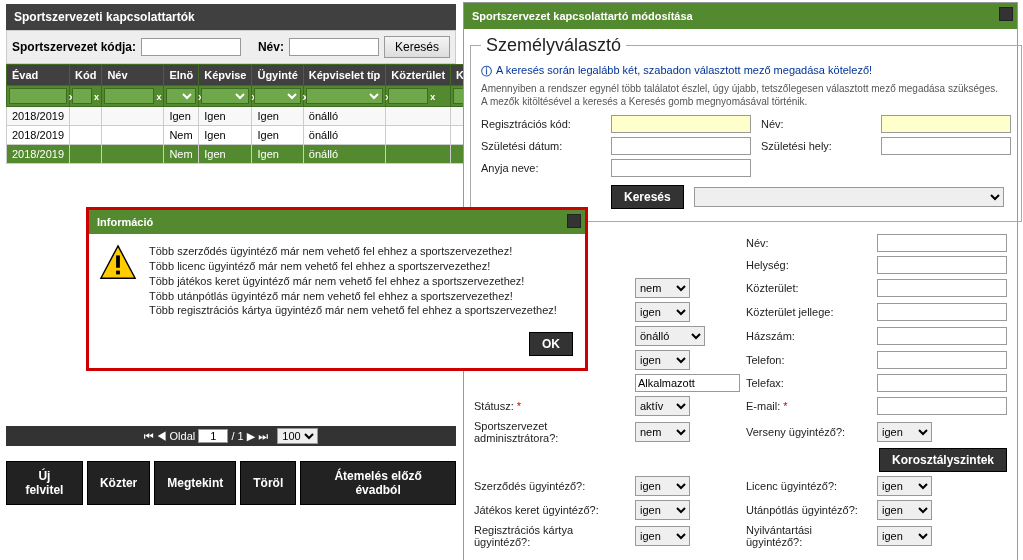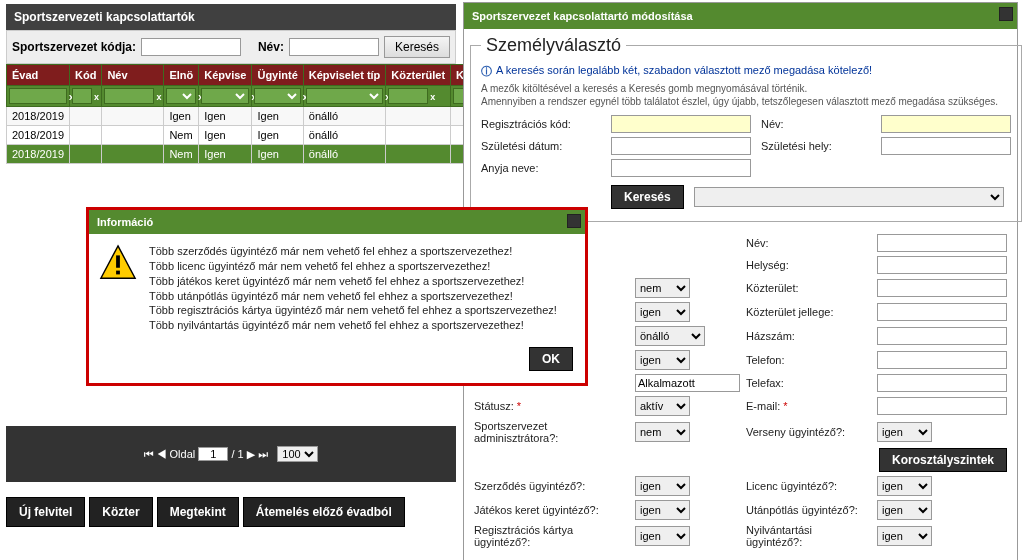--- a/index.html
+++ b/index.html
@@ -10,32 +10,32 @@
   .panel-title { background: #404040; color: #fff; padding: 6px 8px; font-weight: bold; font-size: 12px; }
   .filter-row { background: #eee; padding: 5px; display: flex; align-items: center; gap: 5px; border: 1px solid #ccc; }
   .filter-row label { font-size: 12px; font-weight: bold; }
   .filter-row input { border: 1px solid #999; padding: 2px; background: #fff; height: 18px; }
   .filter-row .code-input { width: 100px; }
   .filter-row .name-input { width: 90px; }
   .btn-gray { background: linear-gradient(#f5f5f5,#ddd); border: 1px solid #999; padding: 3px 10px; font-size: 12px; cursor: pointer; }
   
   
   table.grid { width: 100%; border-collapse: collapse; }
-  table.grid th { background: #7f1d1d; color: #fff; padding: 4px 5px; text-align: left; font-weight: bold; border: 1px solid #3e6b1f; font-size: 11px; white-space: nowrap; }
+  table.grid th { background: #404040; color: #fff; padding: 4px 5px; text-align: left; font-weight: bold; border: 1px solid #3e6b1f; font-size: 11px; white-space: nowrap; }
   table.grid td { padding: 3px 5px; border: 1px solid #ccc; font-size: 11px; }
   table.grid tr.filter-tr td, table.grid tr.filter-tr th { background: #548a2f; padding: 2px; }
   table.grid tr.filter-tr input { width: 100%; border: 1px solid #3e6b1f; background: #6fa84a; color:#fff; height: 16px; font-size: 10px; }
   table.grid tr.filter-tr select { width: 100%; border: 1px solid #3e6b1f; background: #6fa84a; color:#fff; height: 16px; font-size: 10px; }
   .filter-x { color: #fff; font-size: 9px; display: inline-block; margin-left: 2px; }
   table.grid tr.data-row:nth-child(odd) td { background: #f8f8f8; }
   table.grid tr.data-row:nth-child(even) td { background: #fff; }
   table.grid tr.data-row.selected td { background: #548a2f; color: #fff; }
   
   
-  .pager { background: #333; color: #fff; padding: 20px; text-align: center; margin-top: 323px; font-size: 11px; }
+  .pager { background: #333; color: #fff; padding: 2px; text-align: center; margin-top: 323px; font-size: 11px; }
   .pager input { width: 30px; border: 1px solid #999; text-align: center; }
   .pager select { border: 1px solid #999; font-size: 11px; }
   
   
   .btnbar { margin-top: 15px; display: flex; gap: 4px; }
   .btn-dark { background: #222; color: #fff; border: 1px solid #000; padding: 7px 12px; font-size: 12px; cursor: pointer; font-weight: bold; }
   
   
   .right-panel { position: absolute; left: 463px; top: 2px; width: 555px; border: 1px solid #999; background: #fff; }
   .rp-title { background: #548a2f; color: #fff; padding: 6px 8px; font-weight: bold; font-size: 12px; position: relative; }
@@ -154,20 +154,21 @@
     <span>/ 1</span>
     <span>▶</span>
     <span>⏭</span>
     &nbsp;
     <select><option>100</option></select>
   </div>
   <div class="btnbar">
     <button class="btn-dark">Új felvitel</button>
     <button class="btn-dark">Közter</button>
     <button class="btn-dark">Megtekint</button>
+    <button class="btn-dark">Töröl</button>
     <button class="btn-dark">Átemelés előző évadból</button>
   </div>
 </div>
 
 <div class="dialog-overlay">
   <div class="dialog-title">
     <span>Információ</span>
     <span class="close-sq"></span>
   </div>
   <div class="dialog-body">
@@ -175,42 +176,41 @@
       <polygon points="20,2 38,36 2,36" fill="#ffcc00" stroke="#000" stroke-width="1.5"></polygon>
       <rect x="18" y="12" width="4" height="13" fill="#000"></rect>
       <rect x="18" y="28" width="4" height="4" fill="#000"></rect>
     </svg>
     <div class="dialog-lines">
       <div>Több szerződés ügyintéző már nem vehető fel ehhez a sportszervezethez!</div>
       <div>Több licenc ügyintéző már nem vehető fel ehhez a sportszervezethez!</div>
       <div>Több játékos keret ügyintéző már nem vehető fel ehhez a sportszervezethez!</div>
       <div>Több utánpótlás ügyintéző már nem vehető fel ehhez a sportszervezethez!</div>
       <div>Több regisztrációs kártya ügyintéző már nem vehető fel ehhez a sportszervezethez!</div>
-      <div>Több nyilvántartás ügyintéző már nem vehető fel ehhez a sportszervezethez!</div>
     </div>
   </div>
   <div class="dialog-footer">
     <button class="btn-dk">OK</button>
   </div>
 </div>
 
 <div class="right-panel">
   <div class="rp-title">
     <span>Sportszervezet kapcsolattartó módosítása</span>
     <span class="close-sq"></span>
   </div>
 
   <fieldset>
     <legend>Személyválasztó</legend>
     <div class="info-blue">
       <span class="icon">ⓘ</span>
       <span>A keresés során legalább két, szabadon választott mező megadása kötelező!</span>
     </div>
+    <div class="info-gray">Amennyiben a rendszer egynél több találatot észlel, úgy újabb, tetszőlegesen választott mező megadása szükséges.</div>
     <div class="info-gray">A mezők kitöltésével a keresés a Keresés gomb megnyomásával történik.</div>
-    <div class="info-gray">Amennyiben a rendszer egynél több találatot észlel, úgy újabb, tetszőlegesen választott mező megadása szükséges.</div>
 
     <div class="form-grid">
       <label>Regisztrációs kód:</label>
       <span class="req"><input style=""></span>
       <label>Név:</label>
       <span class="req"><input style=""></span>
 
       <label>Születési dátum:</label>
       <input style="">
       <label>Születési hely:</label>

